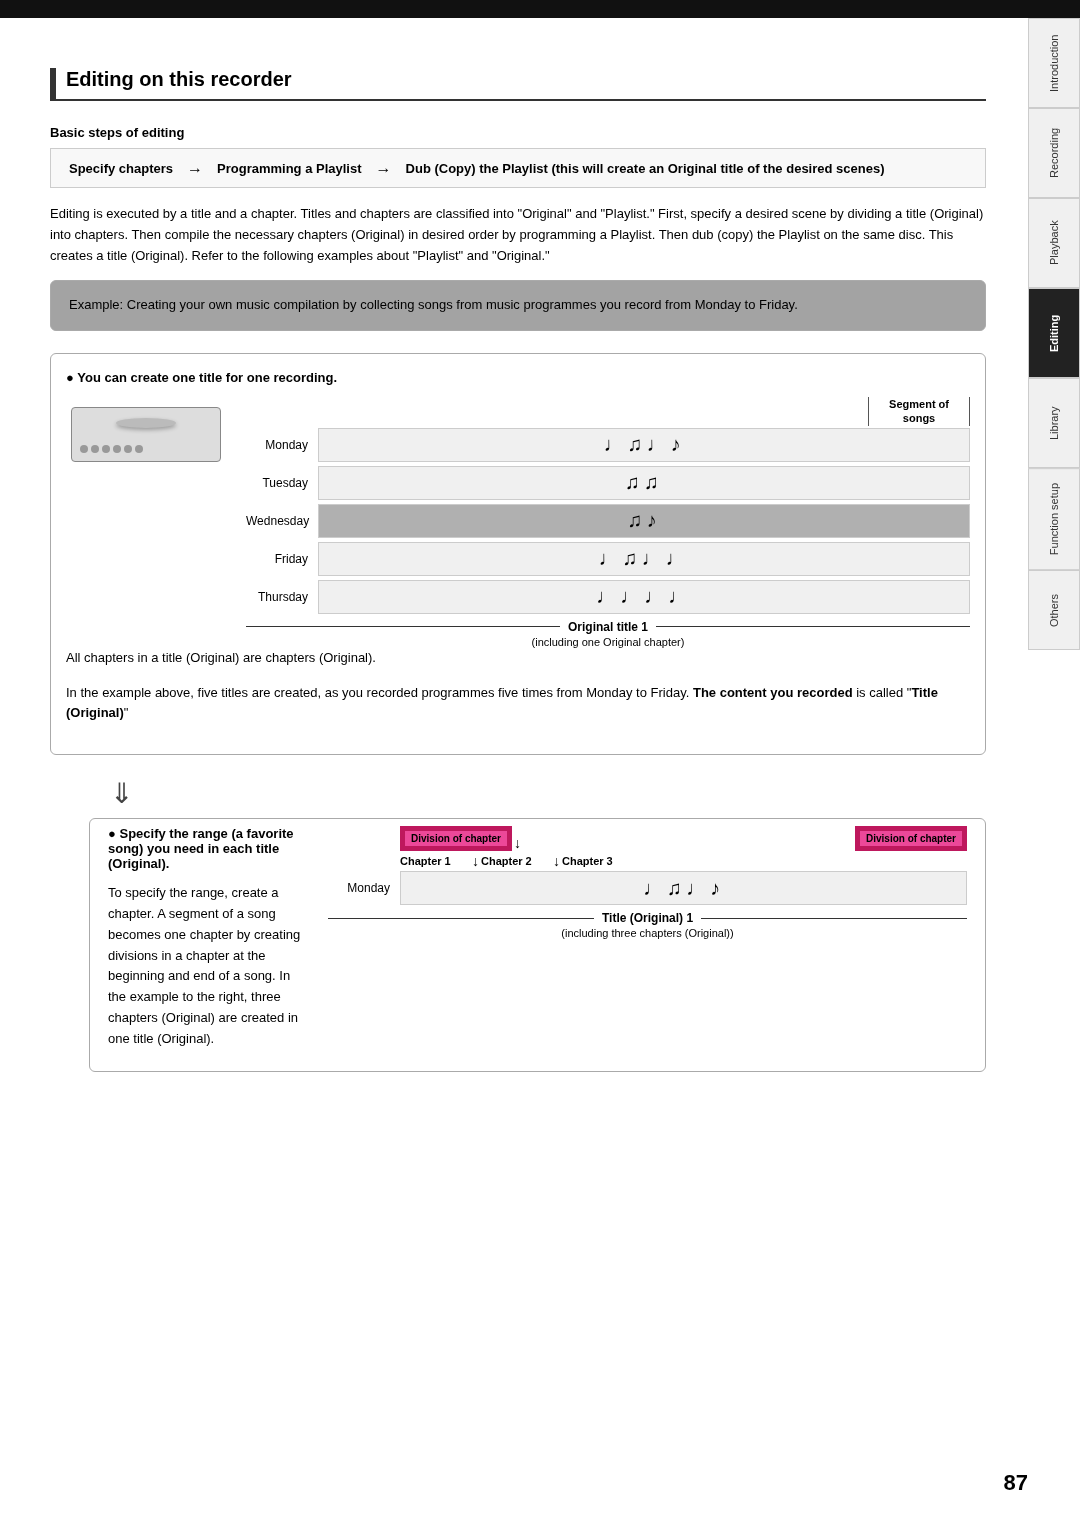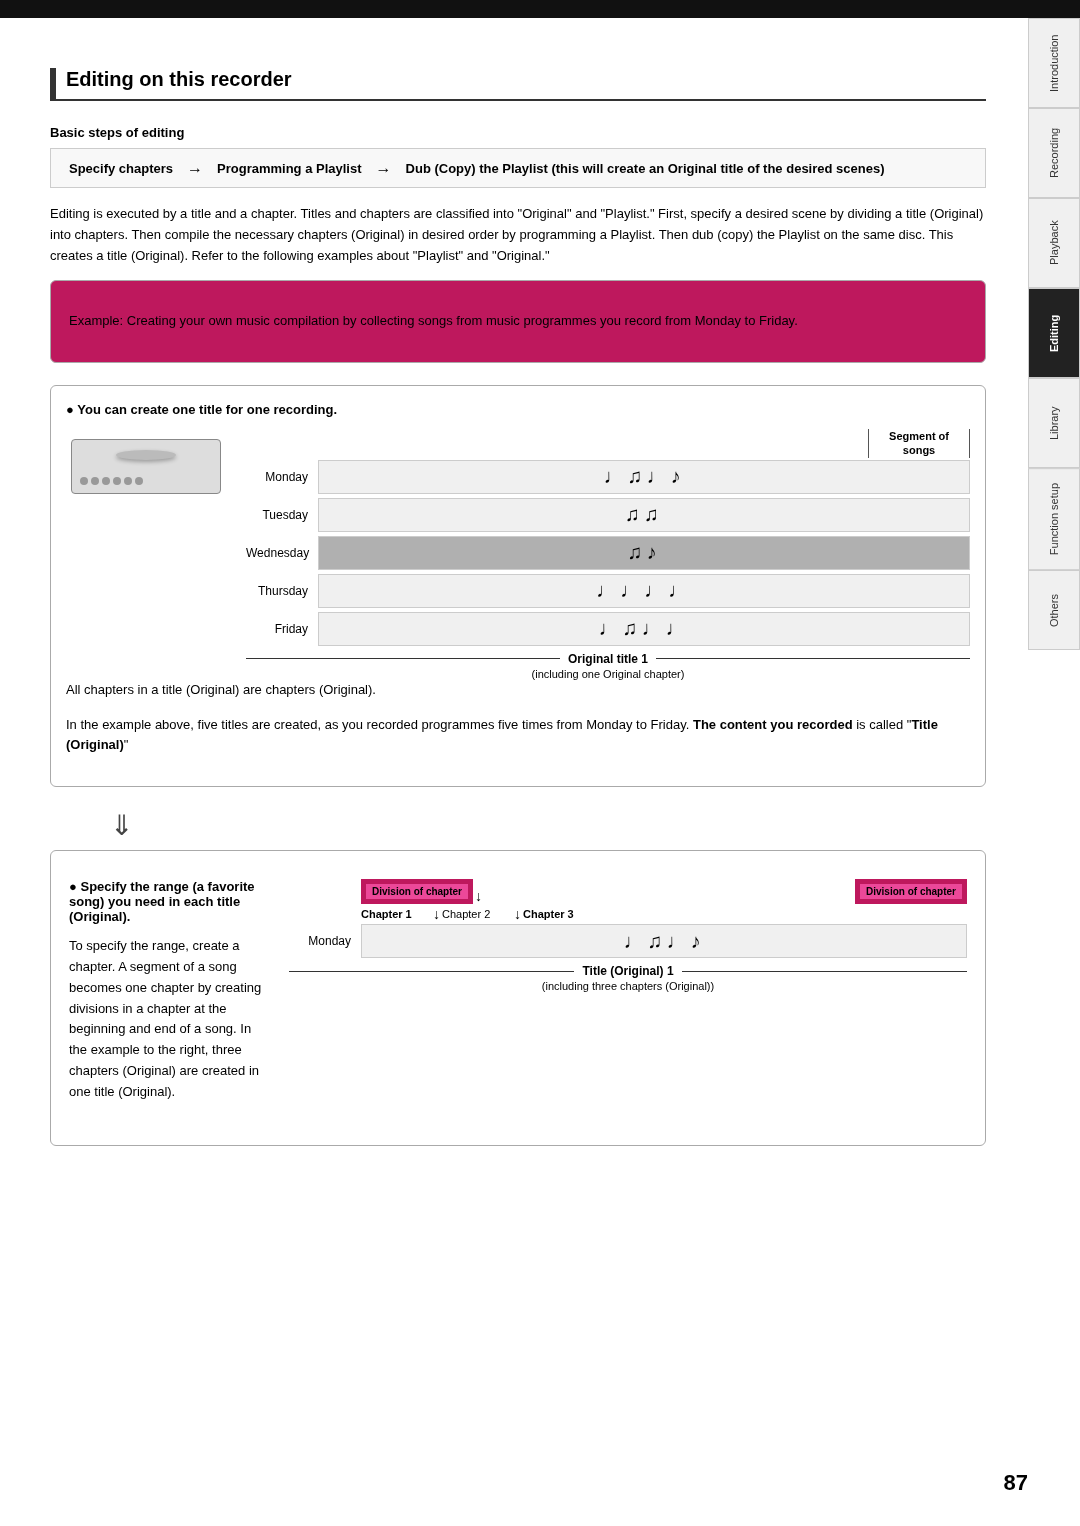--- a/index.html
+++ b/index.html
@@ -106,25 +106,25 @@
     .para {
       font-size: 13px;
       line-height: 1.6;
       margin-bottom: 14px;
     }
 
     
     .example-box {
       border: 1.5px solid #aaa;
       border-radius: 6px;
-      padding: 30px 18px;
+      padding: 14px 18px;
       margin-bottom: 22px;
       font-size: 13px;
       line-height: 1.6;
-      background: #be185d;
+      background: #a3a3a3;
     }
 
     
     .diagram-box {
       border: 1.5px solid #aaa;
       border-radius: 6px;
       padding: 16px 15px;
       margin-bottom: 22px;
       background: #fff;
     }
@@ -272,23 +272,24 @@
       text-align: left;
       font-size: 28px;
       margin: 8px 0 8px 60px;
       color: #444;
     }
 
     
     .diagram2-box {
       border: 1.5px solid #aaa;
       border-radius: 6px;
-      padding: 28px 18px;
+      padding: 7px 18px;
       margin-bottom: 22px;
       background: #fff;
+      margin-left: 39px;
     }
     .diagram2-inner {
       display: flex;
       gap: 20px;
       align-items: flex-start;
     }
     .diagram2-left {
       min-width: 200px;
       max-width: 200px;
     }
@@ -399,27 +400,27 @@
           <div class="day-label">Tuesday</div>
           <div class="day-bar">♫♫</div>
         </div>
 
         <div class="day-row">
           <div class="day-label">Wednesday</div>
           <div class="day-bar highlight">♫♪</div>
         </div>
 
         <div class="day-row">
+          <div class="day-label">Friday</div>
+          <div class="day-bar">♩♫♩♩</div>
+        </div>
+
+        <div class="day-row">
           <div class="day-label">Thursday</div>
           <div class="day-bar">♩♩♩♩</div>
-        </div>
-
-        <div class="day-row">
-          <div class="day-label">Friday</div>
-          <div class="day-bar">♩♫♩♩</div>
         </div>
 
         <div class="original-title-label">
           <div class="line">
             <div class="horiz-line"></div>
             <span class="orig-text">Original title 1</span>
             <div class="horiz-line"></div>
           </div>
           <div class="orig-sub">(including one Original chapter)</div>
         </div>
@@ -448,21 +449,21 @@
           <div class="ch-div-label">Division of chapter</div>
           <span class="ch-arrow">↓</span>
           <div style="flex:1; display:flex; justify-content:flex-end; gap:0; align-items:flex-end;">
             <div class="ch-div-label">Division of chapter</div>
           </div>
         </div>
 
         <div style="display:flex; align-items:center; margin-bottom:2px; padding-left:72px;">
           <span style="font-size:11px; font-weight:bold; min-width:70px; text-align:left;">Chapter 1</span>
           <span style="font-size:14px; margin:0 2px;">↓</span>
-          <span style="font-size:11px; font-weight:normal; min-width:70px; text-align:left;">Chapter 2</span>
+          <span style="font-size:11px; font-weight:bold; min-width:70px; text-align:left;">Chapter 2</span>
           <span style="font-size:14px; margin:0 2px;">↓</span>
           <span style="font-size:11px; font-weight:bold; min-width:70px; text-align:left;">Chapter 3</span>
         </div>
 
         <div class="day-row">
           <div class="day-label">Monday</div>
           <div class="day-bar">♩♫♩♪</div>
         </div>
 
         <div class="original-title-label">

